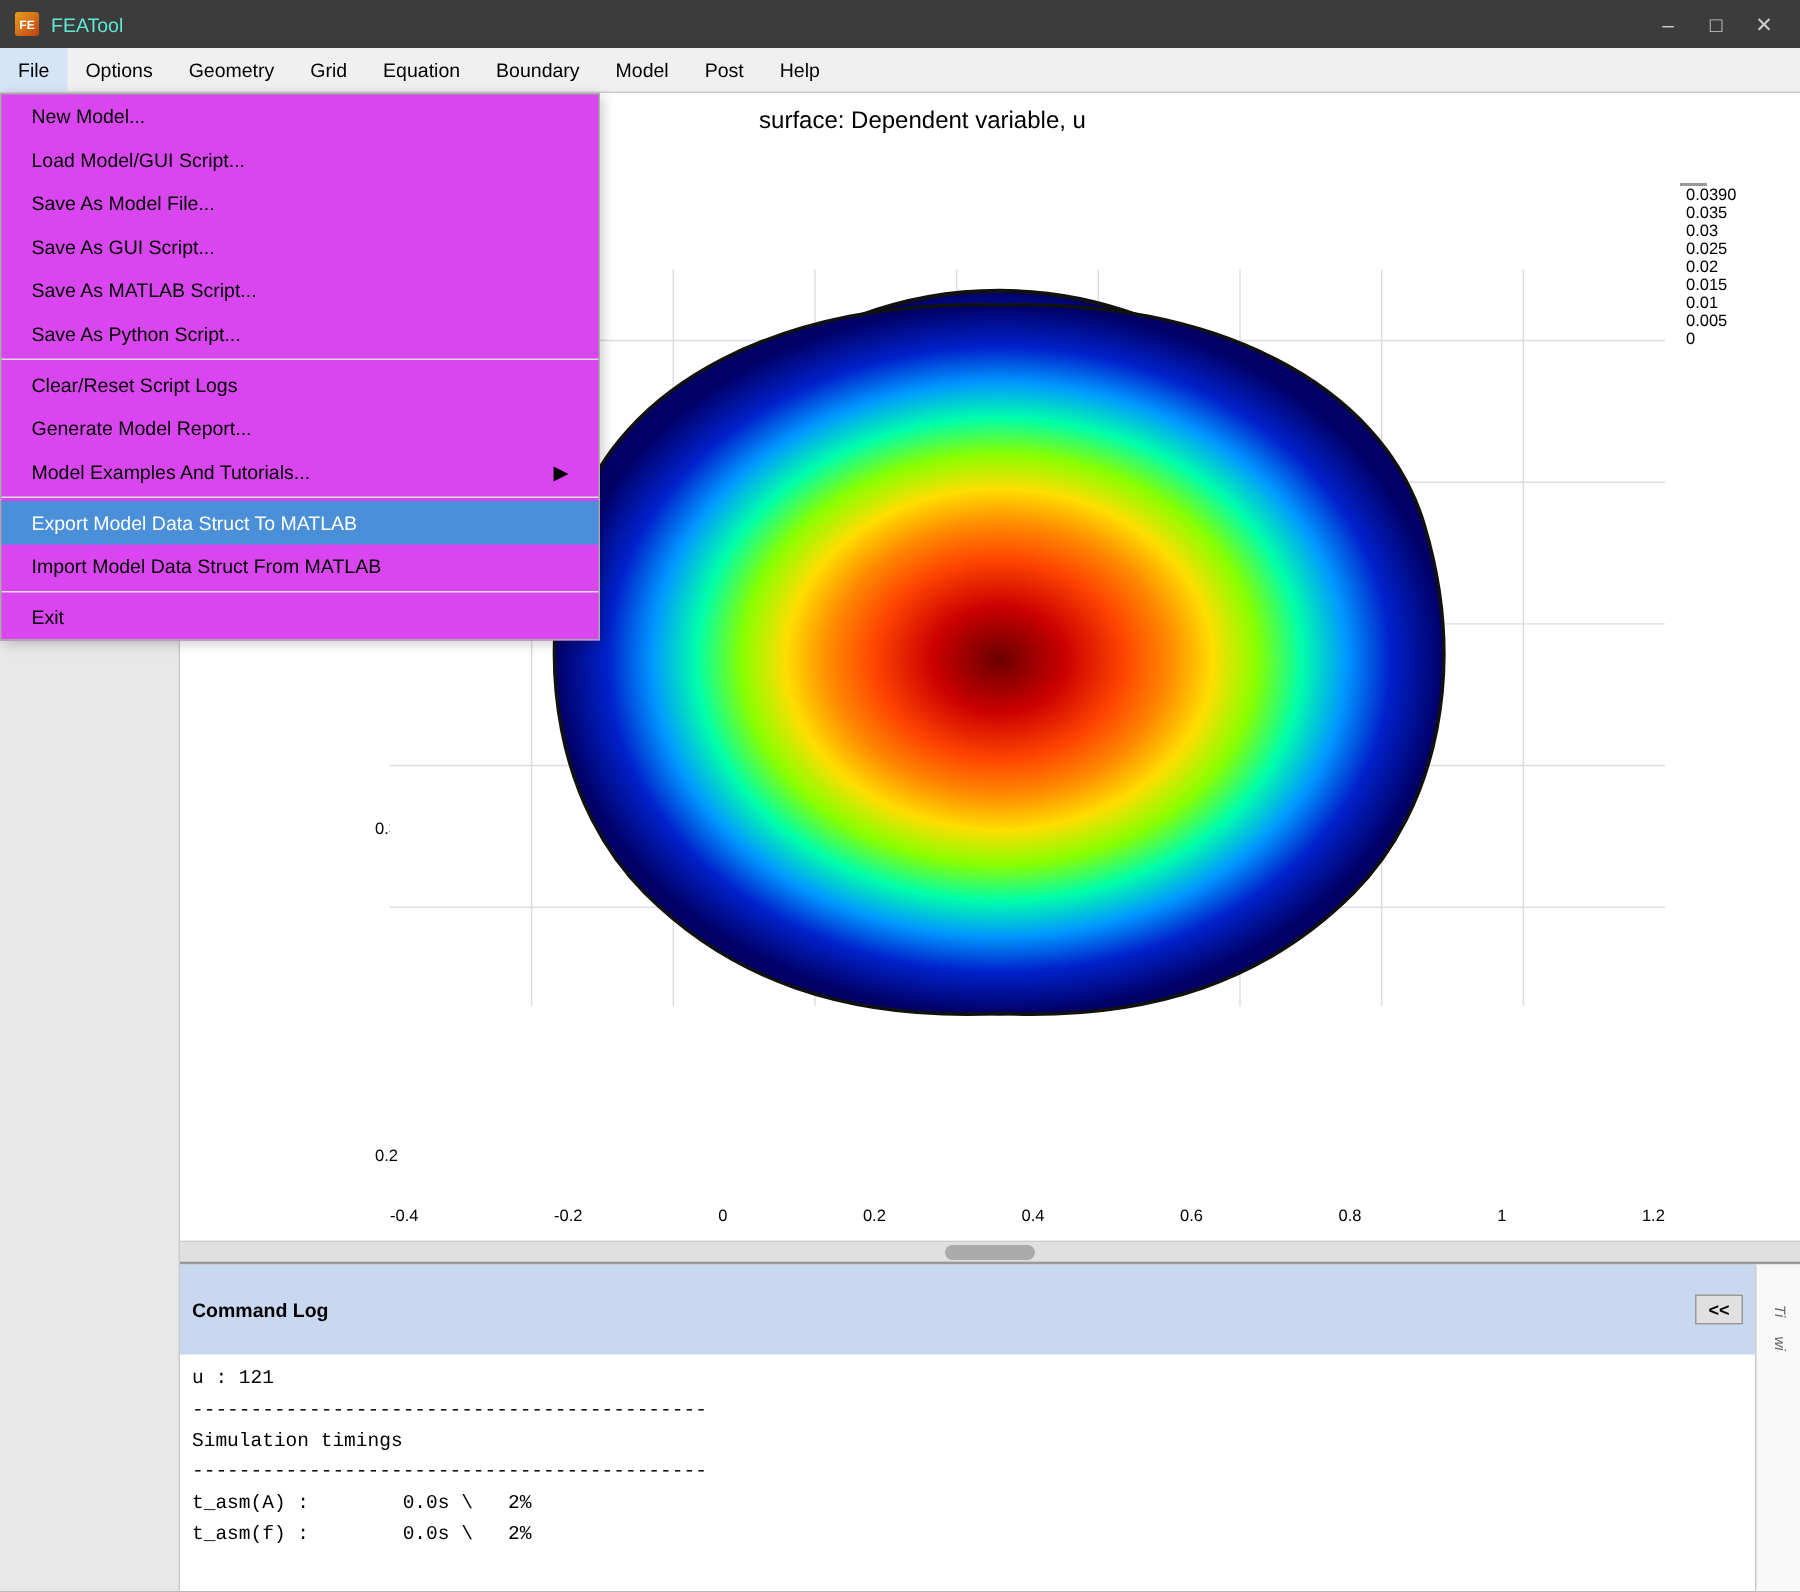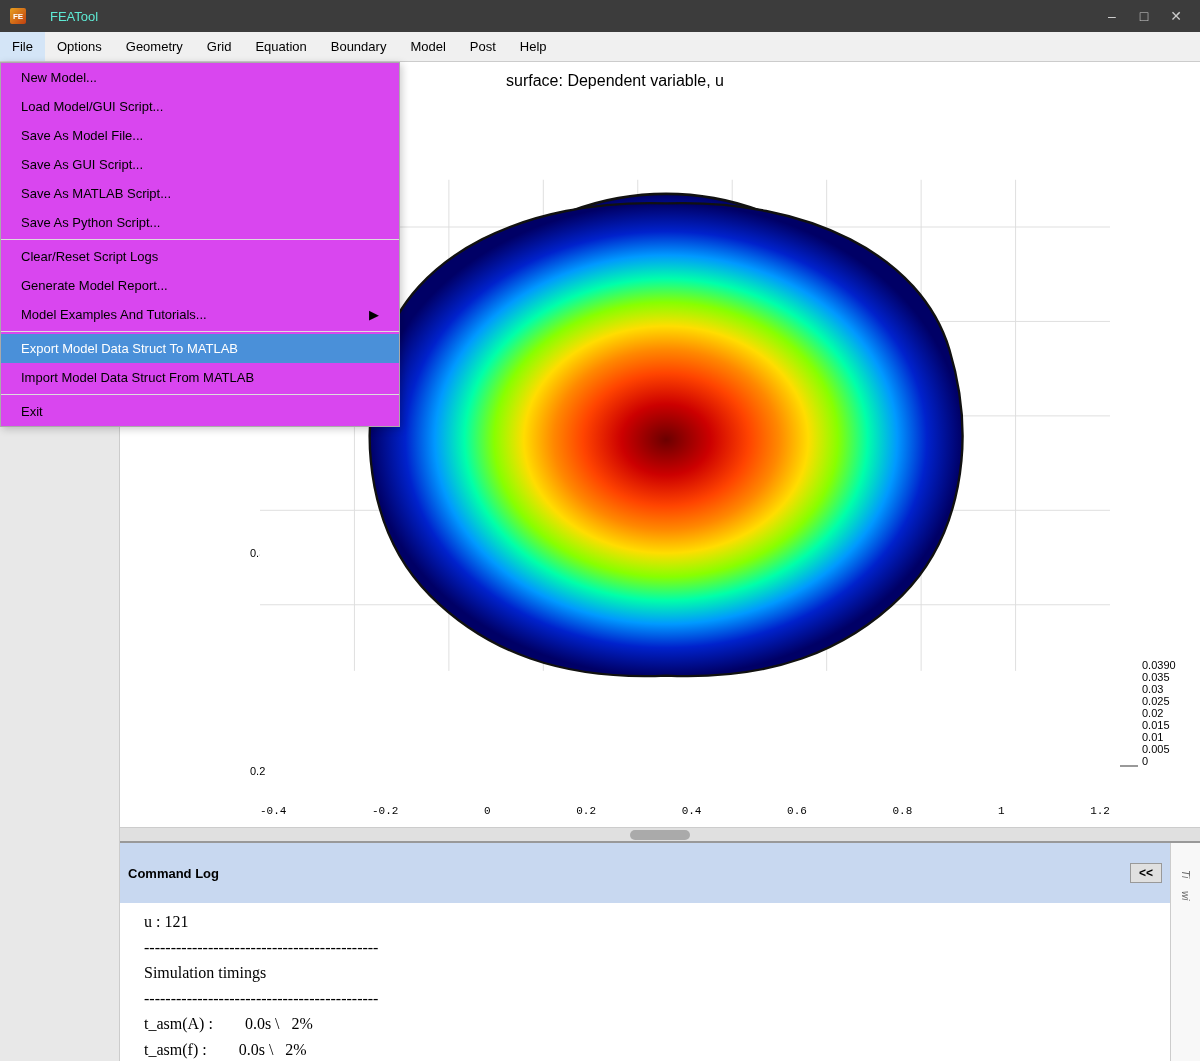--- a/index.html
+++ b/index.html
@@ -9,21 +9,21 @@
     #titlebar {
       background: #3c3c3c;
       color: #fff;
       height: 32px;
       display: flex;
       align-items: center;
       padding: 0 10px;
       justify-content: space-between;
       user-select: none;
     }
-    #titlebar-left { display: flex; align-items: center; gap: 24px; }
+    #titlebar-left { display: flex; align-items: center; gap: 8px; }
     #titlebar-icon { width: 16px; height: 16px; background: linear-gradient(135deg, #e8a020, #c04010); border-radius: 2px; display: flex; align-items: center; justify-content: center; color: #fff; font-size: 8px; font-weight: bold; }
     #titlebar-title { color: #5eead4; font-size: 13px; }
     #titlebar-controls { display: flex; gap: 4px; }
     .title-btn { width: 28px; height: 28px; background: transparent; border: none; color: #ccc; cursor: pointer; display: flex; align-items: center; justify-content: center; font-size: 14px; border-radius: 2px; }
 
     
     #menubar {
       background: #f0f0f0;
       height: 30px;
       display: flex;
@@ -89,22 +89,22 @@
     }
 
     
     #colorbar-container {
       position: absolute;
       right: 20px;
       top: 60px;
       bottom: 60px;
       width: 60px;
       display: flex;
-      flex-direction: row;
-      align-items: flex-end;
+      flex-direction: column;
+      align-items: flex-start;
     }
     #colorbar {
       width: 18px;
       background: linear-gradient(to bottom,
         #800000 0%, #b00000 5%, #cc0000 10%,
         #ff0000 15%, #ff3000 20%, #ff6000 25%,
         #ff9000 30%, #ffb800 35%, #ffdd00 40%,
         #ffff00 45%, #ccff00 50%, #80ff00 55%,
         #00ff80 60%, #00ffcc 65%, #00ccff 70%,
         #0090ff 75%, #0050ff 80%, #0020ff 85%,
@@ -131,21 +131,20 @@
 
     
     #x-axis-labels {
       position: absolute;
       bottom: 10px;
       left: 140px;
       right: 90px;
       display: flex;
       justify-content: space-between;
       font-size: 11px;
-      font-family: Liberation Mono, monospace;
     }
     #y-axis-labels {
       position: absolute;
       left: 130px;
       top: 50px;
       bottom: 50px;
       display: flex;
       flex-direction: column;
       justify-content: space-between;
       font-size: 11px;
@@ -196,23 +195,23 @@
       background: #e0e0e0;
       border: 1px solid #999;
       padding: 2px 8px;
       cursor: pointer;
       font-weight: bold;
       font-size: 12px;
     }
     #command-log-content {
       flex: 1;
       overflow-y: scroll;
-      padding: 6px 24px;
-      font-family: Liberation Serif, serif;
-      font-size: 16px;
+      padding: 6px 8px;
+      font-family: Liberation Mono, monospace;
+      font-size: 13px;
       line-height: 1.6;
     }
     #command-log-side {
       width: 30px;
       border-left: 1px solid #ccc;
       background: #f8f8f8;
       display: flex;
       flex-direction: column;
       padding: 4px 2px;
       font-size: 10px;

